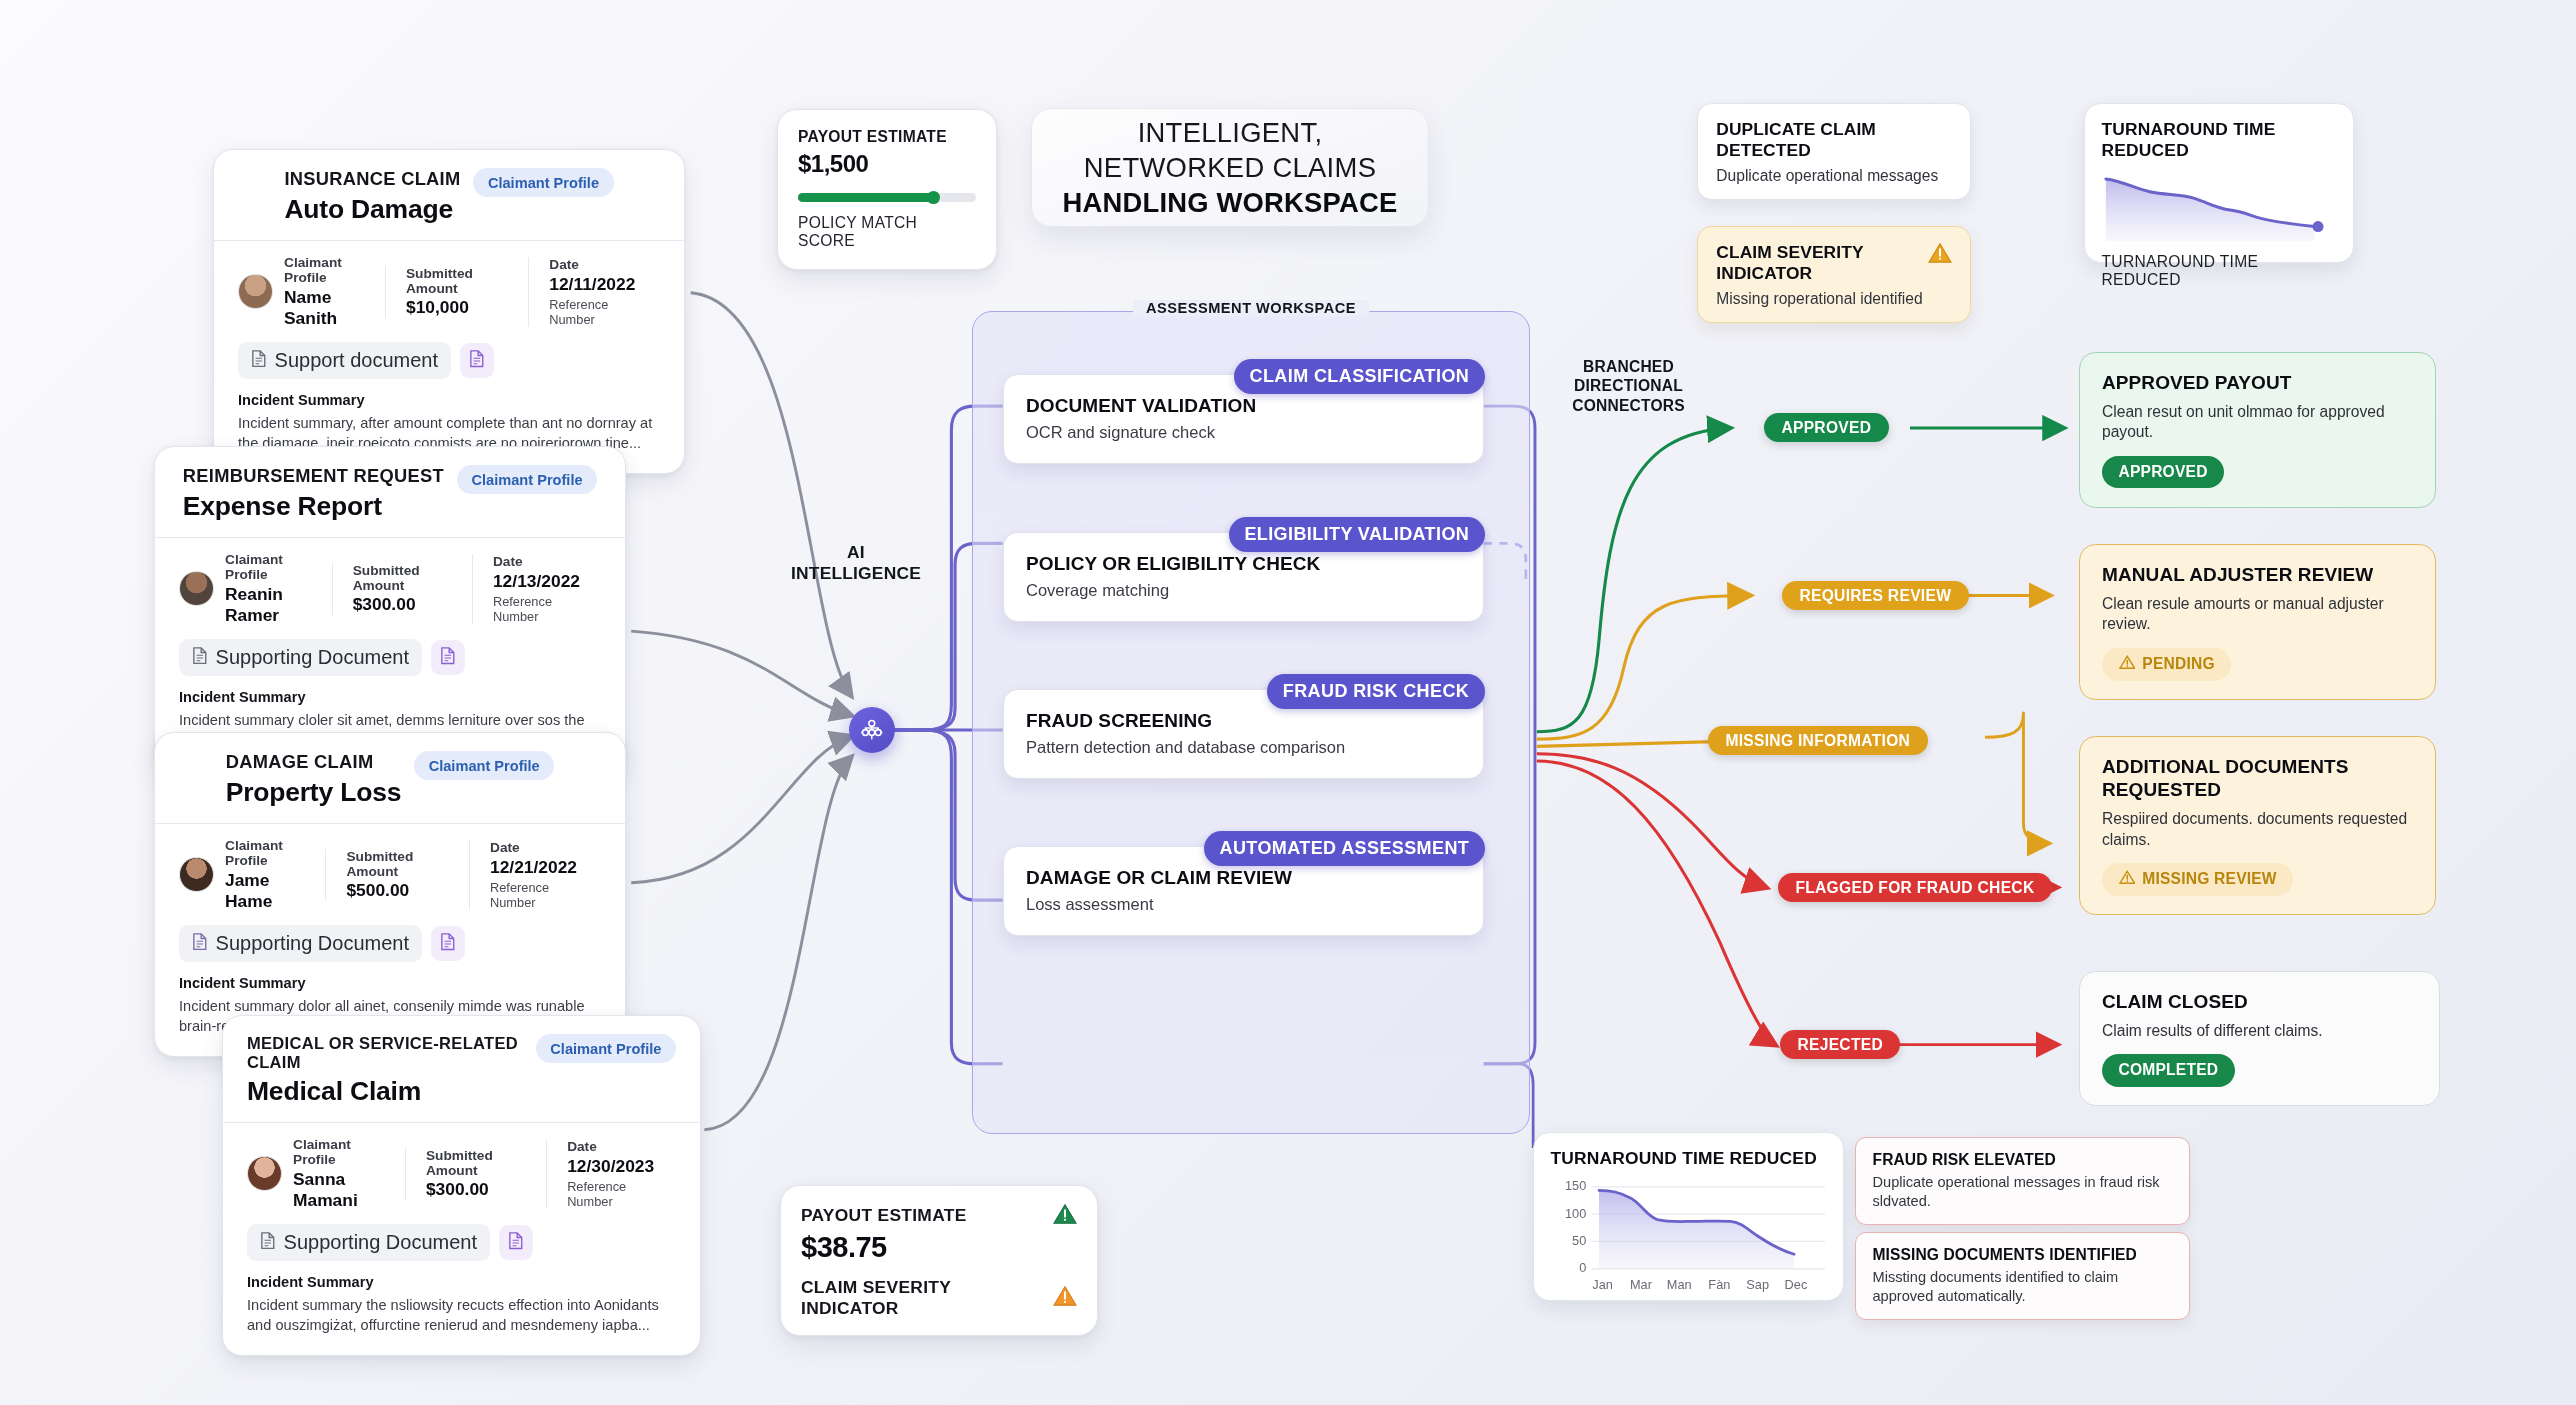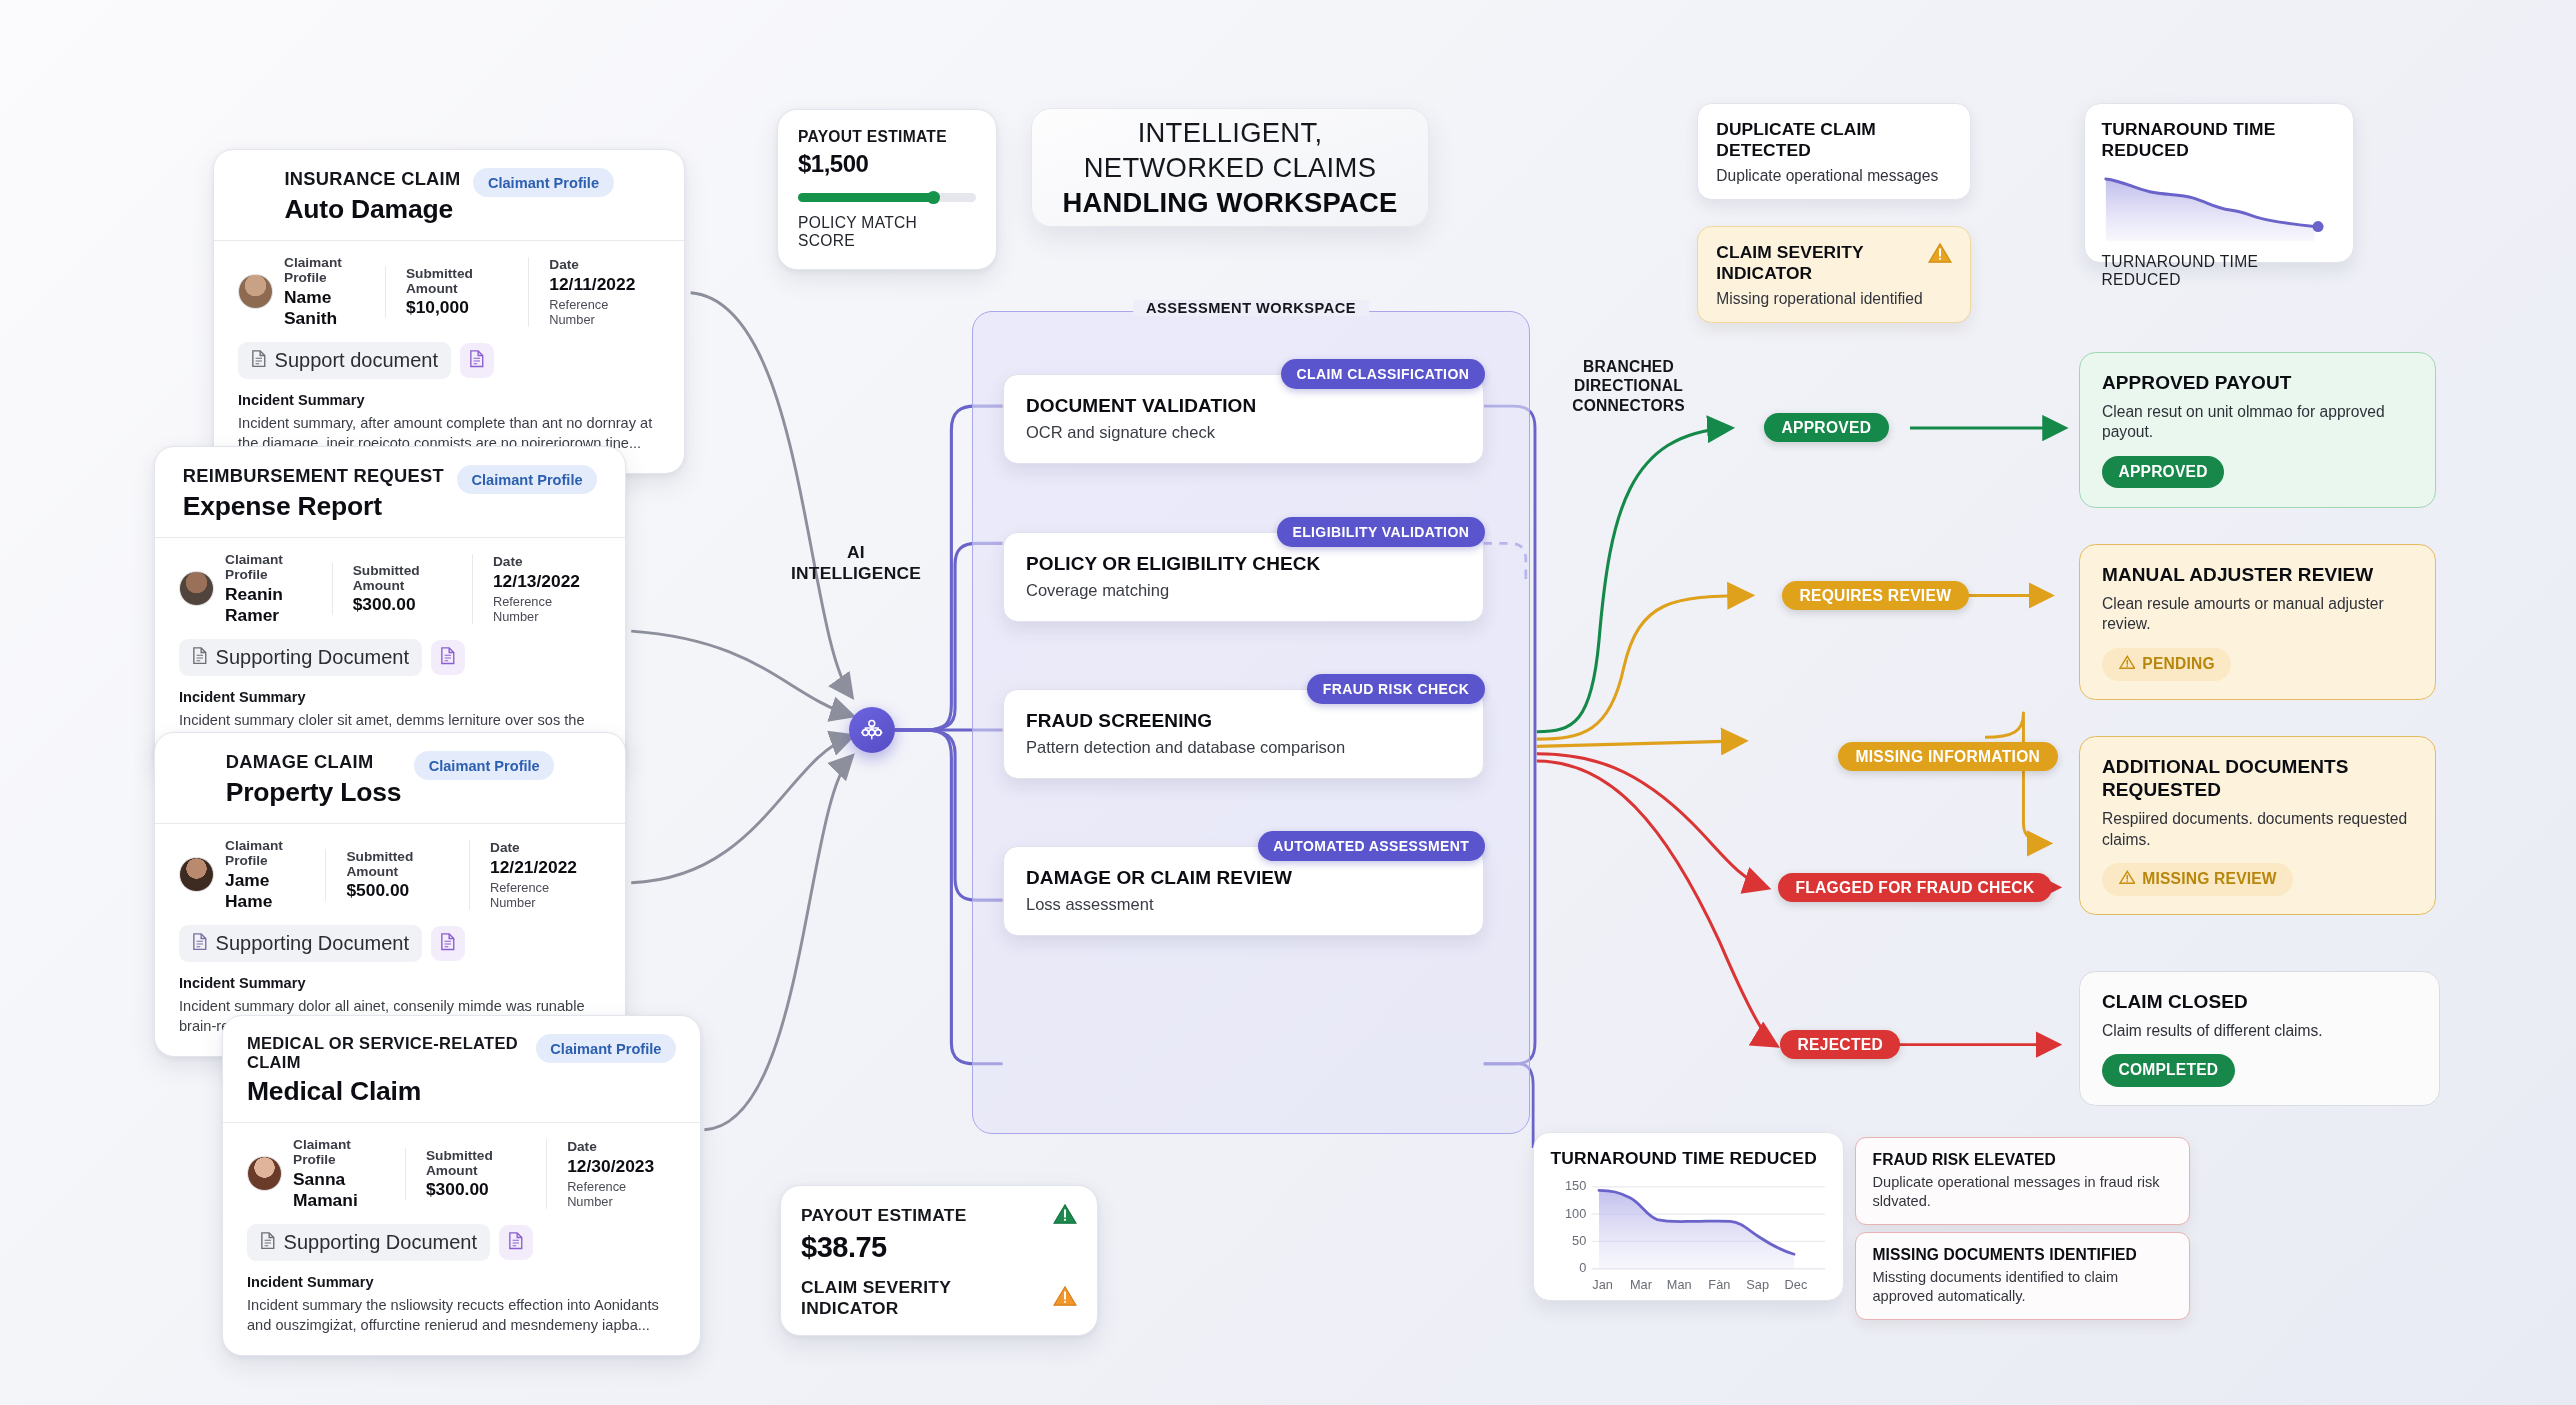--- a/index.html
+++ b/index.html
@@ -86,21 +86,21 @@
     color:#14161c; letter-spacing:0.5px; white-space:nowrap;
   }
   .step {
     position:absolute; background:#fff; border:0.9px solid #e0e1ea; border-radius:14.6px;
     box-shadow: 0 7.3px 16.5px rgba(45,45,90,.10);
   }
   .step-title { font-size:19px; font-weight:700; color:#0c0d12; letter-spacing:0.1px; }
   .step-sub { font-size:16.5px; color:#3a3c45; margin-top:6.4px; }
   .step-tag {
     position:absolute; top:-16.5px; right:-1.8px;
-    background:#5b55cd; color:#fff; font-size:14px; font-weight:700;
+    background:#5b55cd; color:#fff; font-size:18px; font-weight:700;
     letter-spacing:0.4px; padding:7.3px 15.6px; border-radius:914px; white-space:nowrap;
     box-shadow:0 2.7px 7.3px rgba(70,65,170,.30);
   }
 
   
   .hub {
     width:46px; height:46px; border-radius:50%;
     background: linear-gradient(145deg,#6d63e0,#554dc4);
     display:flex; align-items:center; justify-content:center;
     box-shadow: 0 5.5px 14.6px rgba(80,72,200,.4);
@@ -524,21 +524,21 @@
   </div>
 
   <div class="abs bdc-label" style="left:1546px; top:357px; width:165px;">
     <div>BRANCHED</div>
     <div>DIRECTIONAL</div>
     <div>CONNECTORS</div>
   </div>
 
   <div class="pill green" style="left:1764px; top:413px;">APPROVED</div>
   <div class="pill amber" style="left:1782px; top:581px;">REQUIRES REVIEW</div>
-  <div class="pill amber2" style="left:1838px; top:726px;margin-top:16px;">MISSING INFORMATION</div>
+  <div class="pill amber2" style="left:1708px; top:726px;">MISSING INFORMATION</div>
   <div class="pill red" style="left:1778px; top:873px;">FLAGGED FOR FRAUD CHECK</div>
   <div class="pill red" style="left:1780px; top:1030px;">REJECTED</div>
 
   <div class="outcome green" style="left:2079px; top:352px; width:357px;">
     <div class="outcome-title">APPROVED PAYOUT</div>
     <div class="outcome-sub">Clean resut on unit olmmao for approved payout.</div>
     <div class="badge solid-green">
       <span>APPROVED</span>
     </div>
   </div>

